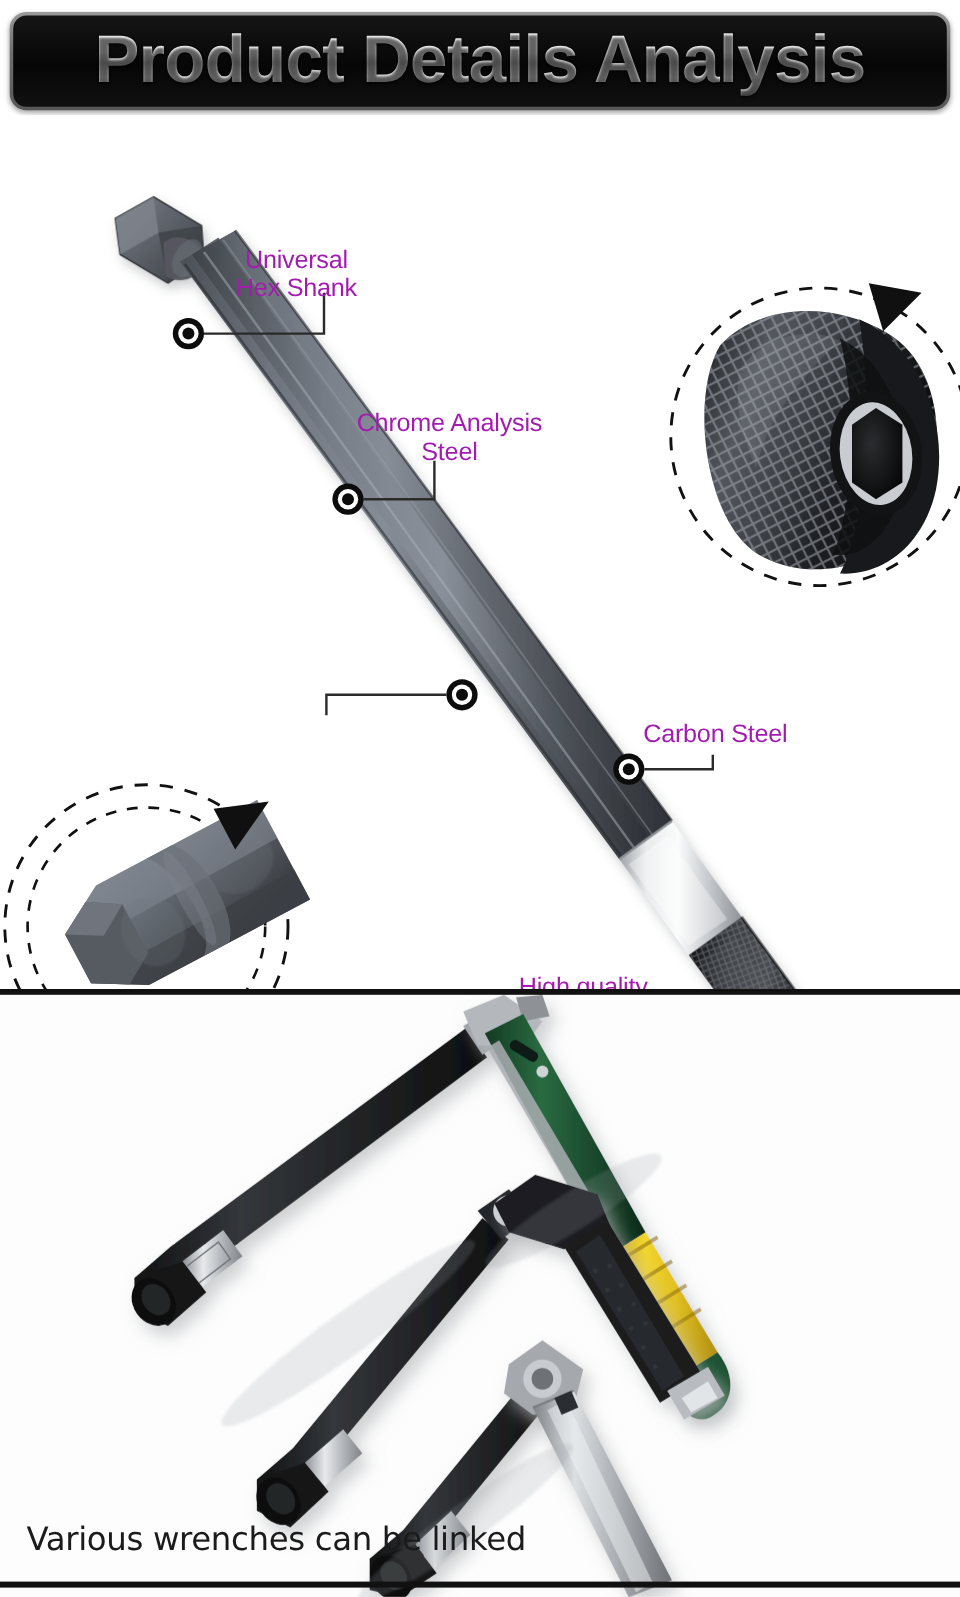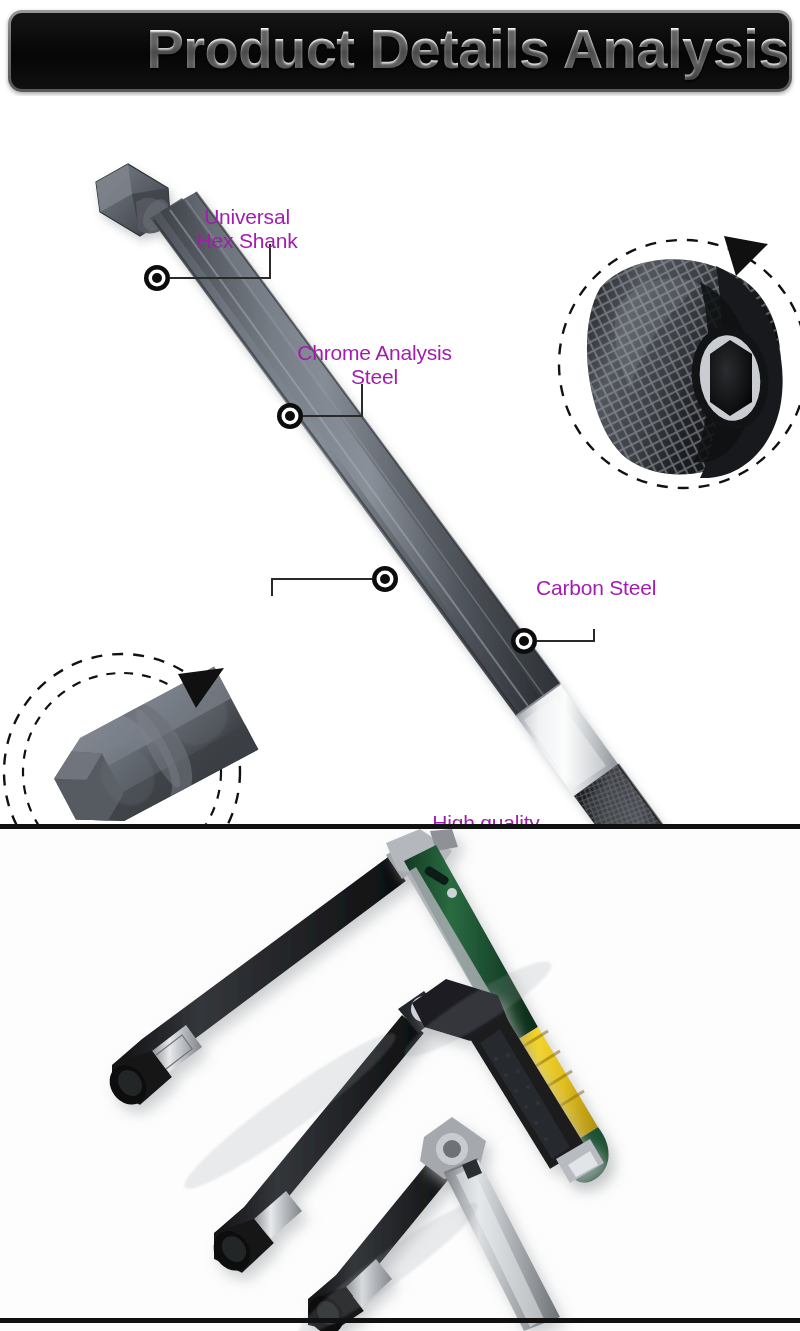--- a/index.html
+++ b/index.html
@@ -32,21 +32,21 @@
     box-sizing: border-box;
     box-shadow: 0 2px 4px rgba(0,0,0,.35);
   }
   #title-inner {
     width: 100%;
     height: 100%;
     border-radius: 11px;
     background: linear-gradient(180deg,#151515 0%, #060606 55%, #101010 100%);
     display: flex;
     align-items: center;
-    justify-content: flex-end;
+    justify-content: center;
     overflow: hidden;
   }
   #title-text {
     font-size: 56px;
     font-weight: bold;
     letter-spacing: -0.5px;
     line-height: 1;
     background: linear-gradient(180deg,#ffffff 0%,#f2f2f2 38%,#b8b8b8 52%,#e8e8e8 72%,#9d9d9d 100%);
     -webkit-background-clip: text;
     background-clip: text;
@@ -102,21 +102,21 @@
     color: #a21caf;
     white-space: pre-line;
     letter-spacing: -0.2px;
   }
   .callout.center { text-align: center; }
   .callout.left   { text-align: left; }
 
   #callout-hex-shank      { left: 152px; top: 109px; width: 190px; }
   #callout-chrome-vanadium{ left: 262px; top: 245px; width: 225px; }
   #callout-machining      { left: 186px; top: 500px; width: 260px; }
-  #callout-carbon-steel   { left: 536px; top: 480px; width: 200px; text-align: left;}
+  #callout-carbon-steel   { left: 536px; top: 504px; width: 200px; text-align: left;}
   #callout-bearing-steel  { left: 386px; top: 715px; width: 200px; }
 
   
   #bottom-caption {
     position: absolute;
     left: 22px;
     top: 1268px;
     font-size: 27px;
     font-weight: normal;
     color: #1b1b1b;
@@ -494,16 +494,17 @@
 
       <g opacity="0.20" filter="url(#photoBlur)">
         <ellipse cx="290" cy="282" rx="130" ry="18" transform="rotate(-36 290 282)" fill="#9aa0a6"></ellipse>
         <ellipse cx="478" cy="180" rx="86" ry="16" transform="rotate(-32 478 180)" fill="#9aa0a6"></ellipse>
         <ellipse cx="388" cy="440" rx="110" ry="16" transform="rotate(-36 388 440)" fill="#9aa0a6"></ellipse>
       </g>
     </svg>
 
   </div>
 
+  <div id="bottom-caption">Various wrenches can be linked</div>
 
   <div id="caption-rule"></div>
 
 </div>
 
 </body></html>

